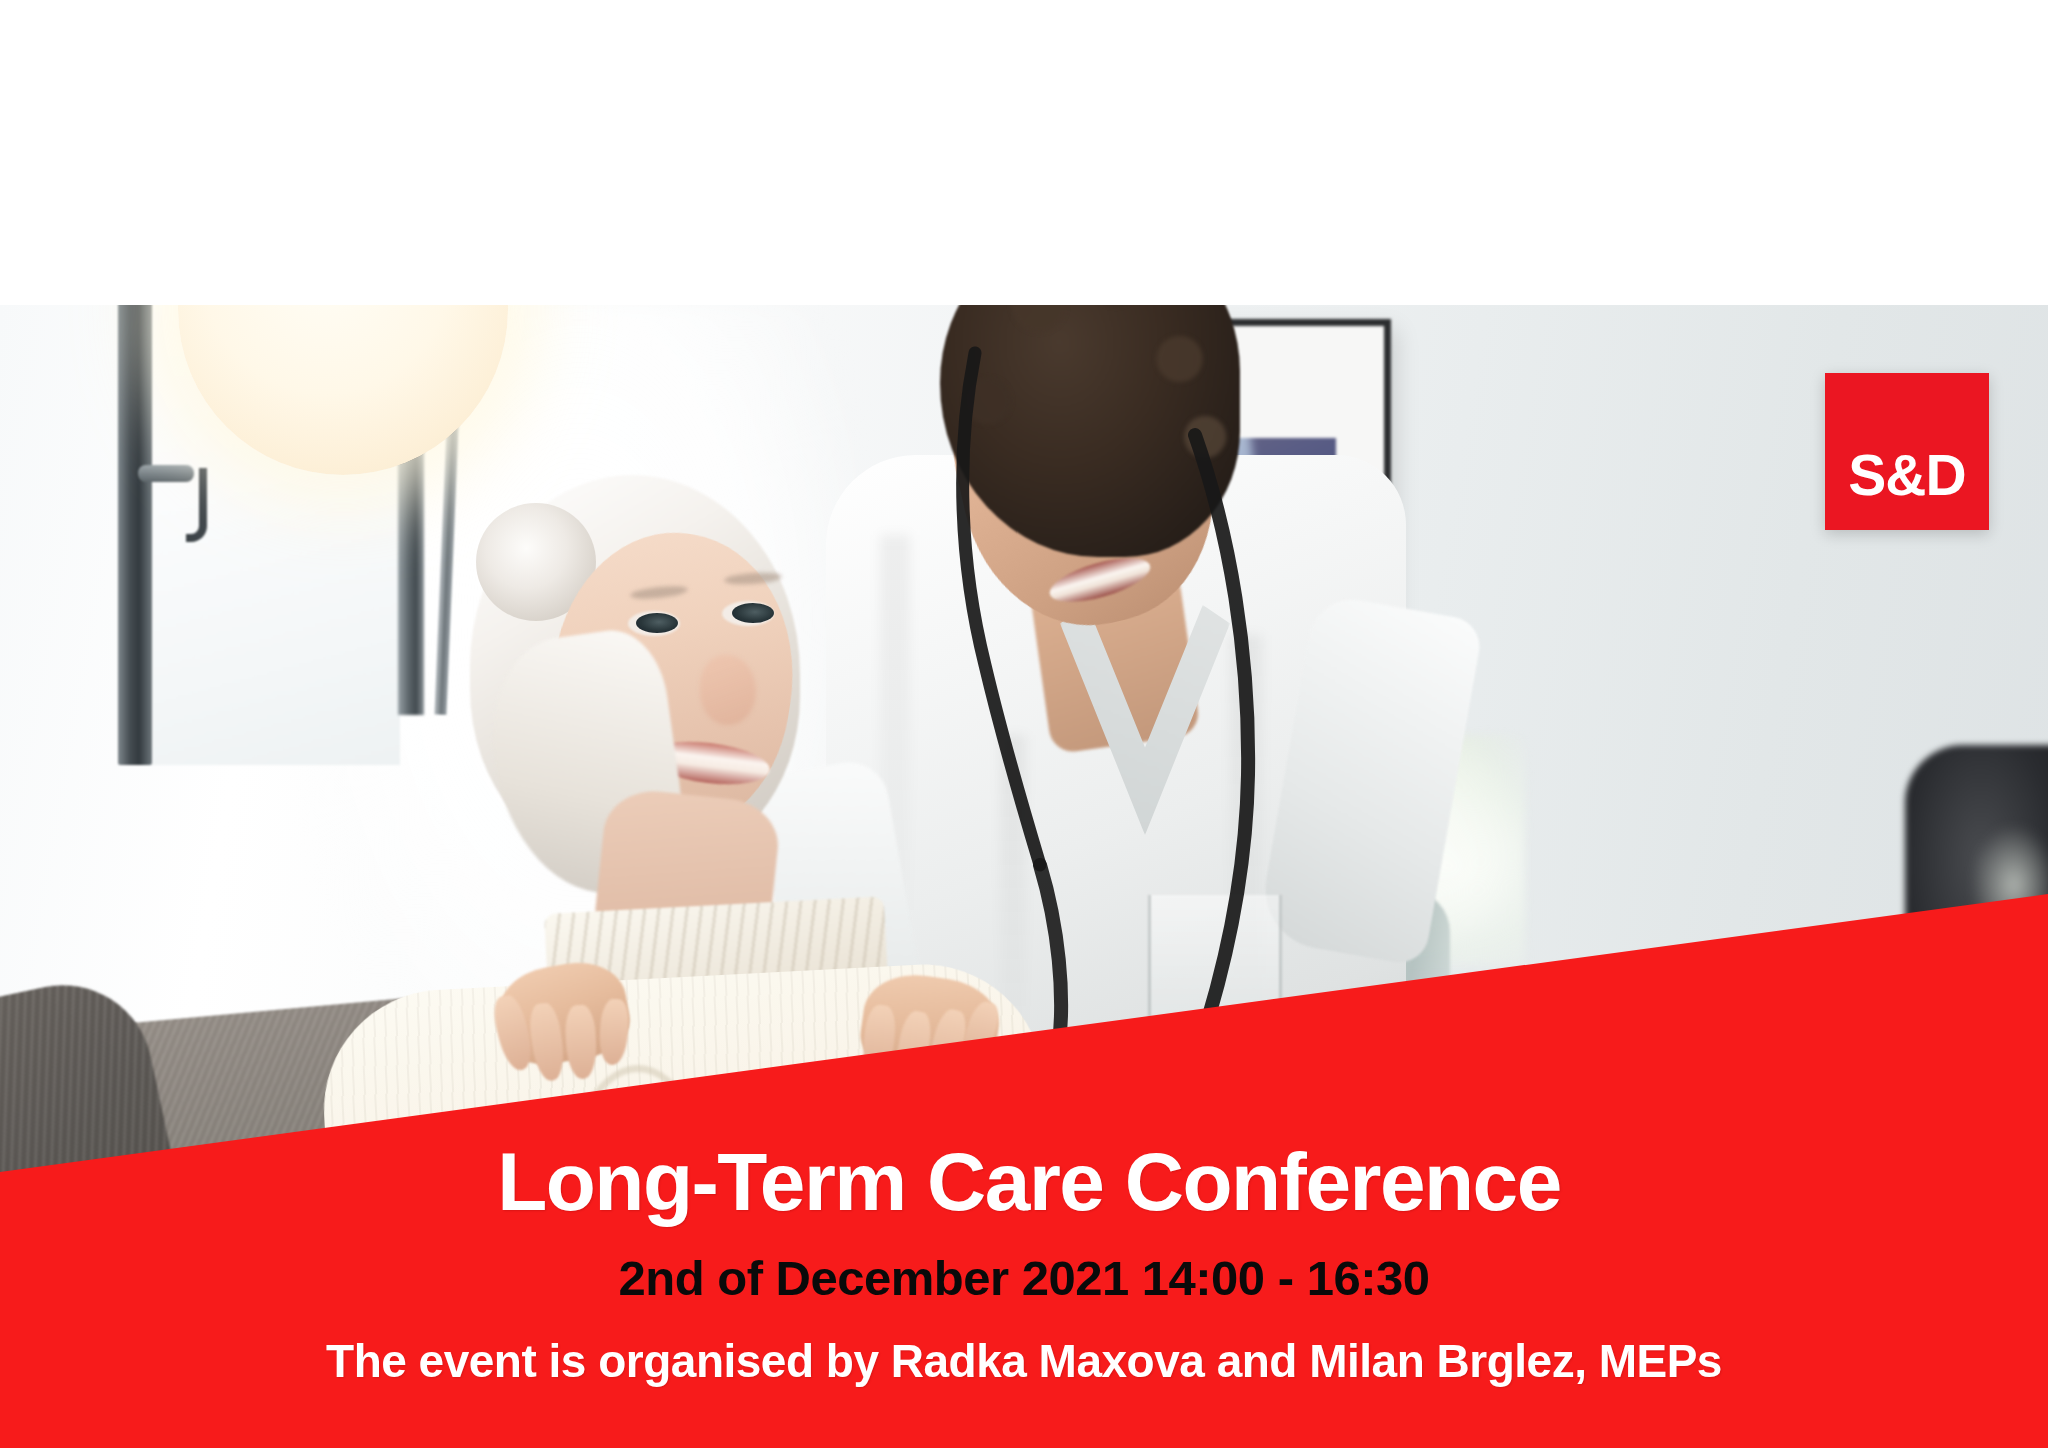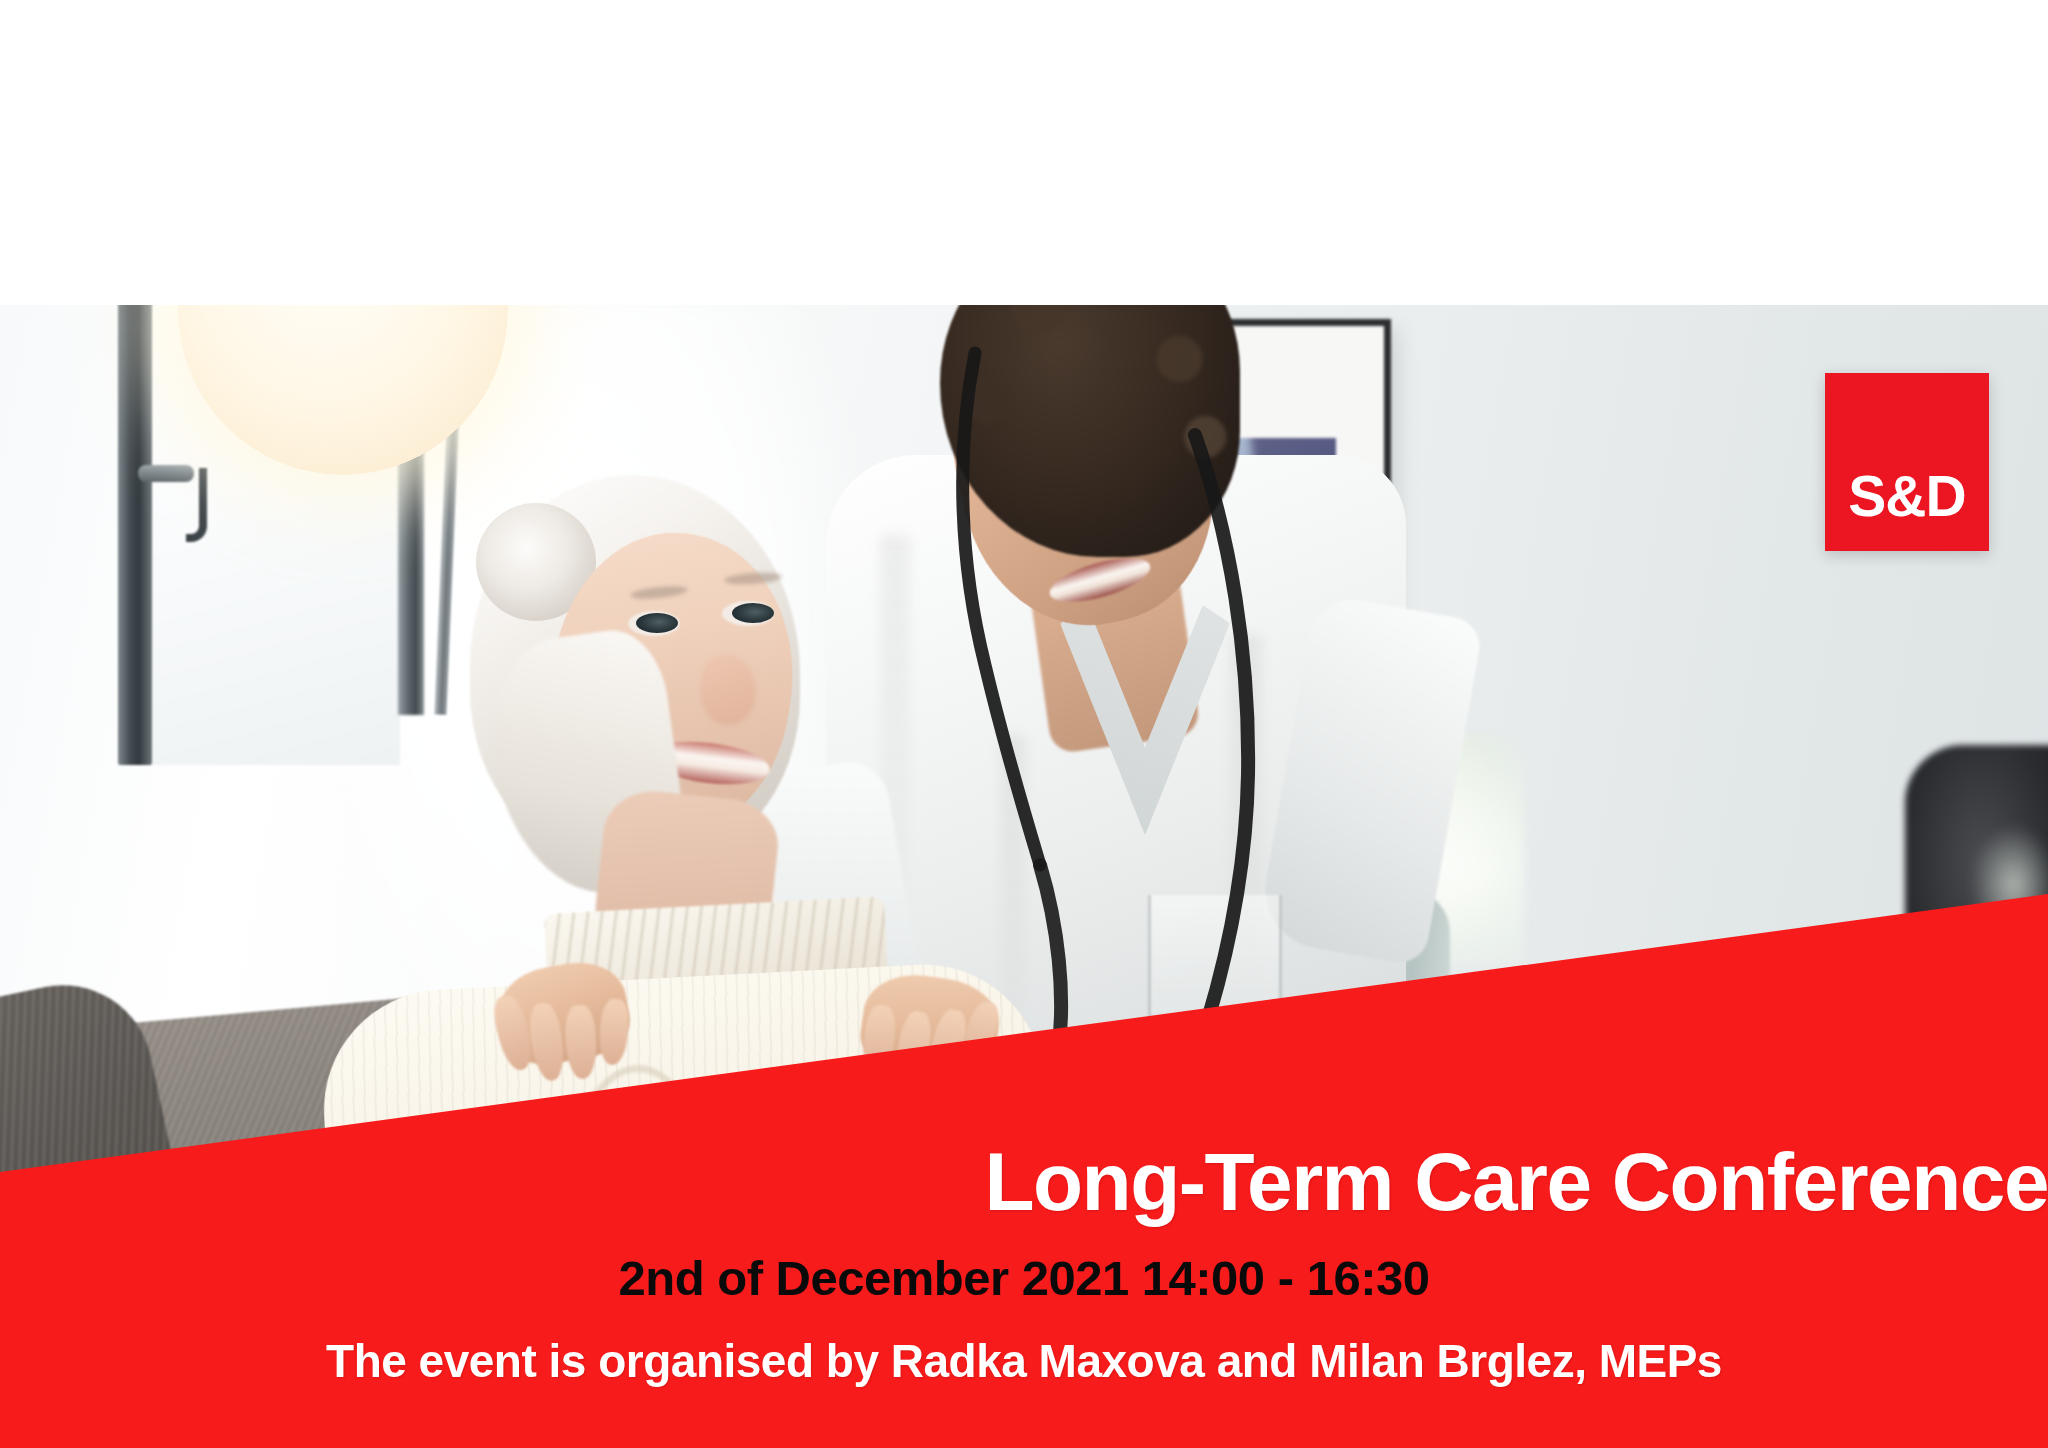--- a/index.html
+++ b/index.html
@@ -535,21 +535,21 @@
     border-radius: 40% 40% 48% 48%;
     filter: blur(1.2px);
   }
 
   
   .sd-logo {
     position: absolute;
     left: 1825px;
     top: 373px;
     width: 164px;
-    height: 178px;
+    height: 157px;
     background: #eb1622;
     box-shadow: 0 4px 14px rgba(0,0,0,.18);
   }
   .sd-logo-text {
     position: absolute;
     left: 0;
     right: 0;
     bottom: 26px;
     text-align: center;
     color: #ffffff;
@@ -582,21 +582,20 @@
   .event-title {
     font-family: "Liberation Sans", sans-serif;
     font-weight: 700;
     font-size: 82px;
     line-height: 1.02;
     color: #ffffff;
     letter-spacing: -1.5px;
     margin: 0;
     padding: 0 0 0 10px;
     text-shadow: 1px 1px 2px rgba(120,0,0,.22);
-    text-align: right;
   }
   .event-date {
     font-family: "Liberation Sans", sans-serif;
     font-weight: 700;
     font-size: 49px;
     color: #0a0a0a;
     letter-spacing: -0.5px;
     margin: 26px 0 0 0;
     text-align: center;
   }

